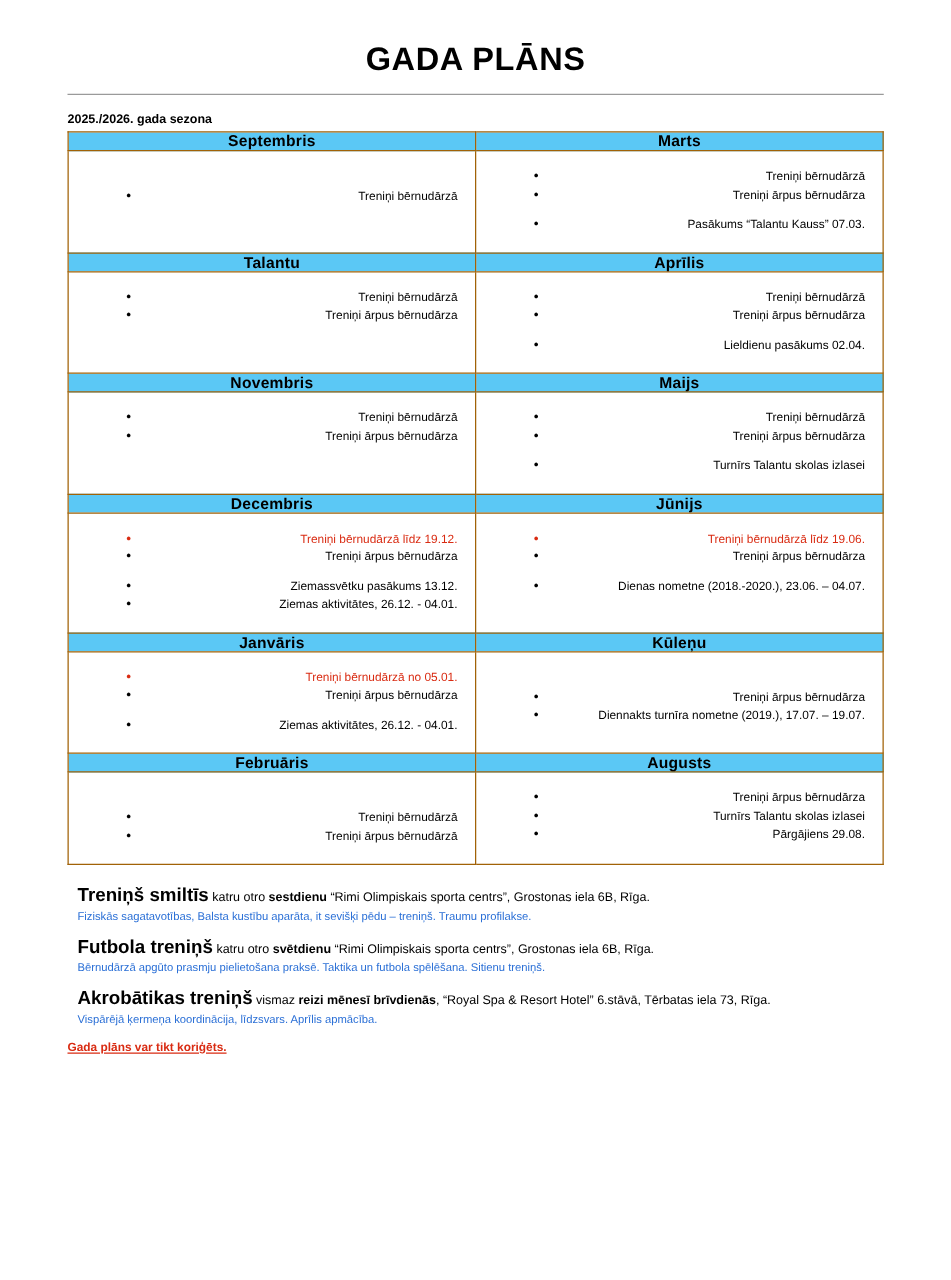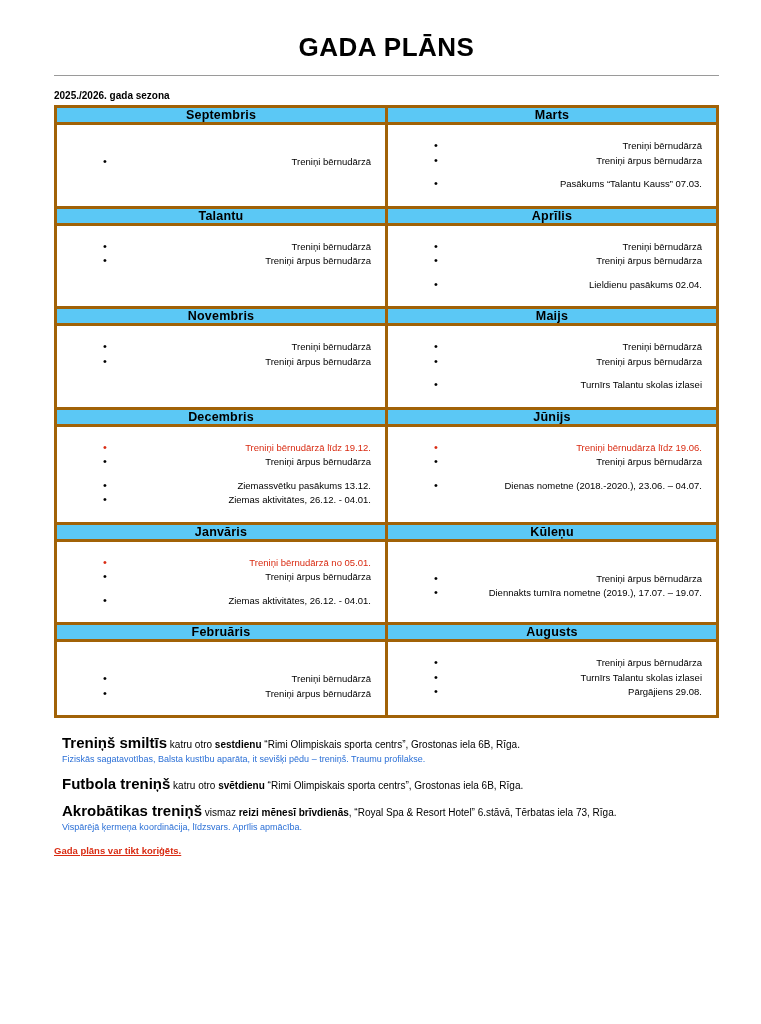--- a/index.html
+++ b/index.html
@@ -10,21 +10,21 @@
   body {
     width: 761px;
     height: 1024px;
     font-family: "Liberation Sans", sans-serif;
     color: #000000;
     position: relative;
   }
   .page {
     width: 761px;
     height: 1024px;
-    padding: 26px 42px 0 54px;
+    padding: 26px 54px 0 54px;
     position: relative;
   }
   .doc-title {
     text-align: center;
     font-size: 26px;
     font-weight: bold;
     letter-spacing: 0.5px;
     margin: 6px 0 12px 0;
   }
   .title-rule {
@@ -38,21 +38,21 @@
     font-weight: bold;
     margin: 0 0 4px 0;
     padding-right: 1px;
   }
   table.plan {
     width: 100%;
     border-collapse: collapse;
     table-layout: fixed;
   }
   table.plan td {
-    border: 3px solid #a16207;
+    border: 1px solid #a16207;
     vertical-align: top;
     padding: 0;
   }
   .month-head {
     background: #5BC8F5;
     text-align: center;
     font-size: 12.5px;
     font-weight: bold;
     padding: 6px 0 6px 0;
     letter-spacing: 0.2px;
@@ -251,20 +251,21 @@
     <div class="note-block">
       <div class="note-main">
         <span class="lead">Treniņš smiltīs</span><span> katru otro </span><span class="bold">sestdienu</span><span> “Rimi Olimpiskais sporta centrs”, Grostonas iela 6B, Rīga.</span>
       </div>
       <div class="note-sub">Fiziskās sagatavotības, Balsta kustību aparāta, it sevišķi pēdu – treniņš. Traumu profilakse.</div>
     </div>
     <div class="note-block">
       <div class="note-main">
         <span class="lead">Futbola treniņš</span><span> katru otro </span><span class="bold">svētdienu</span><span> “Rimi Olimpiskais sporta centrs”, Grostonas iela 6B, Rīga.</span>
       </div>
+      <div class="note-sub">Bērnudārzā apgūto prasmju pielietošana praksē. Taktika un futbola spēlēšana. Sitienu treniņš.</div>
     </div>
     <div class="note-block">
       <div class="note-main">
         <span class="lead">Akrobātikas treniņš</span><span> vismaz </span><span class="bold">reizi mēnesī brīvdienās</span><span>, “Royal Spa &amp; Resort Hotel” 6.stāvā, Tērbatas iela 73, Rīga.</span>
       </div>
       <div class="note-sub">Vispārējā ķermeņa koordinācija, līdzsvars. Aprīlis apmācība.</div>
     </div>
   </div>
 
   <div class="footer-note">Gada plāns var tikt koriģēts.</div>

